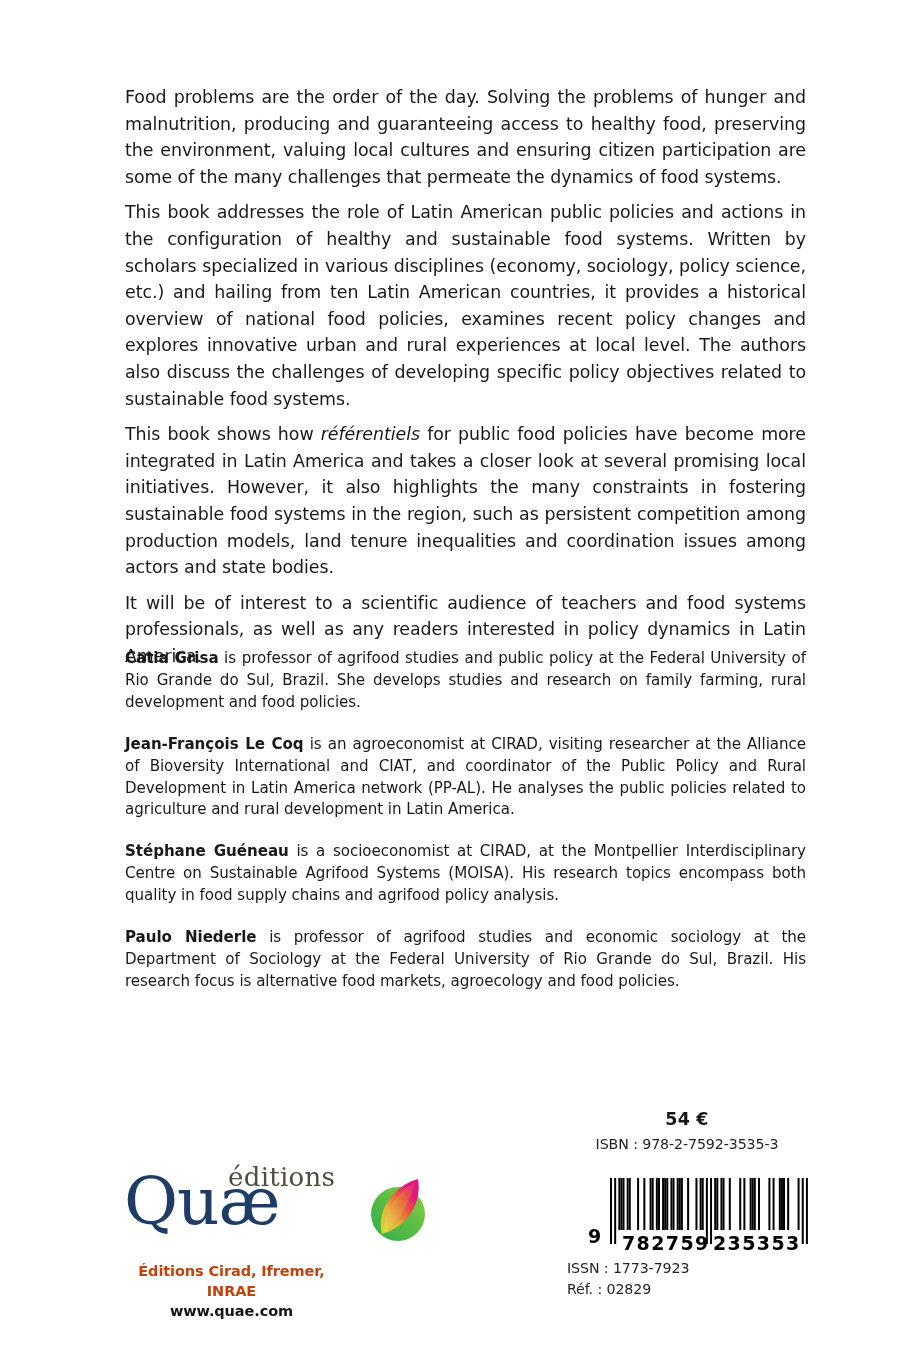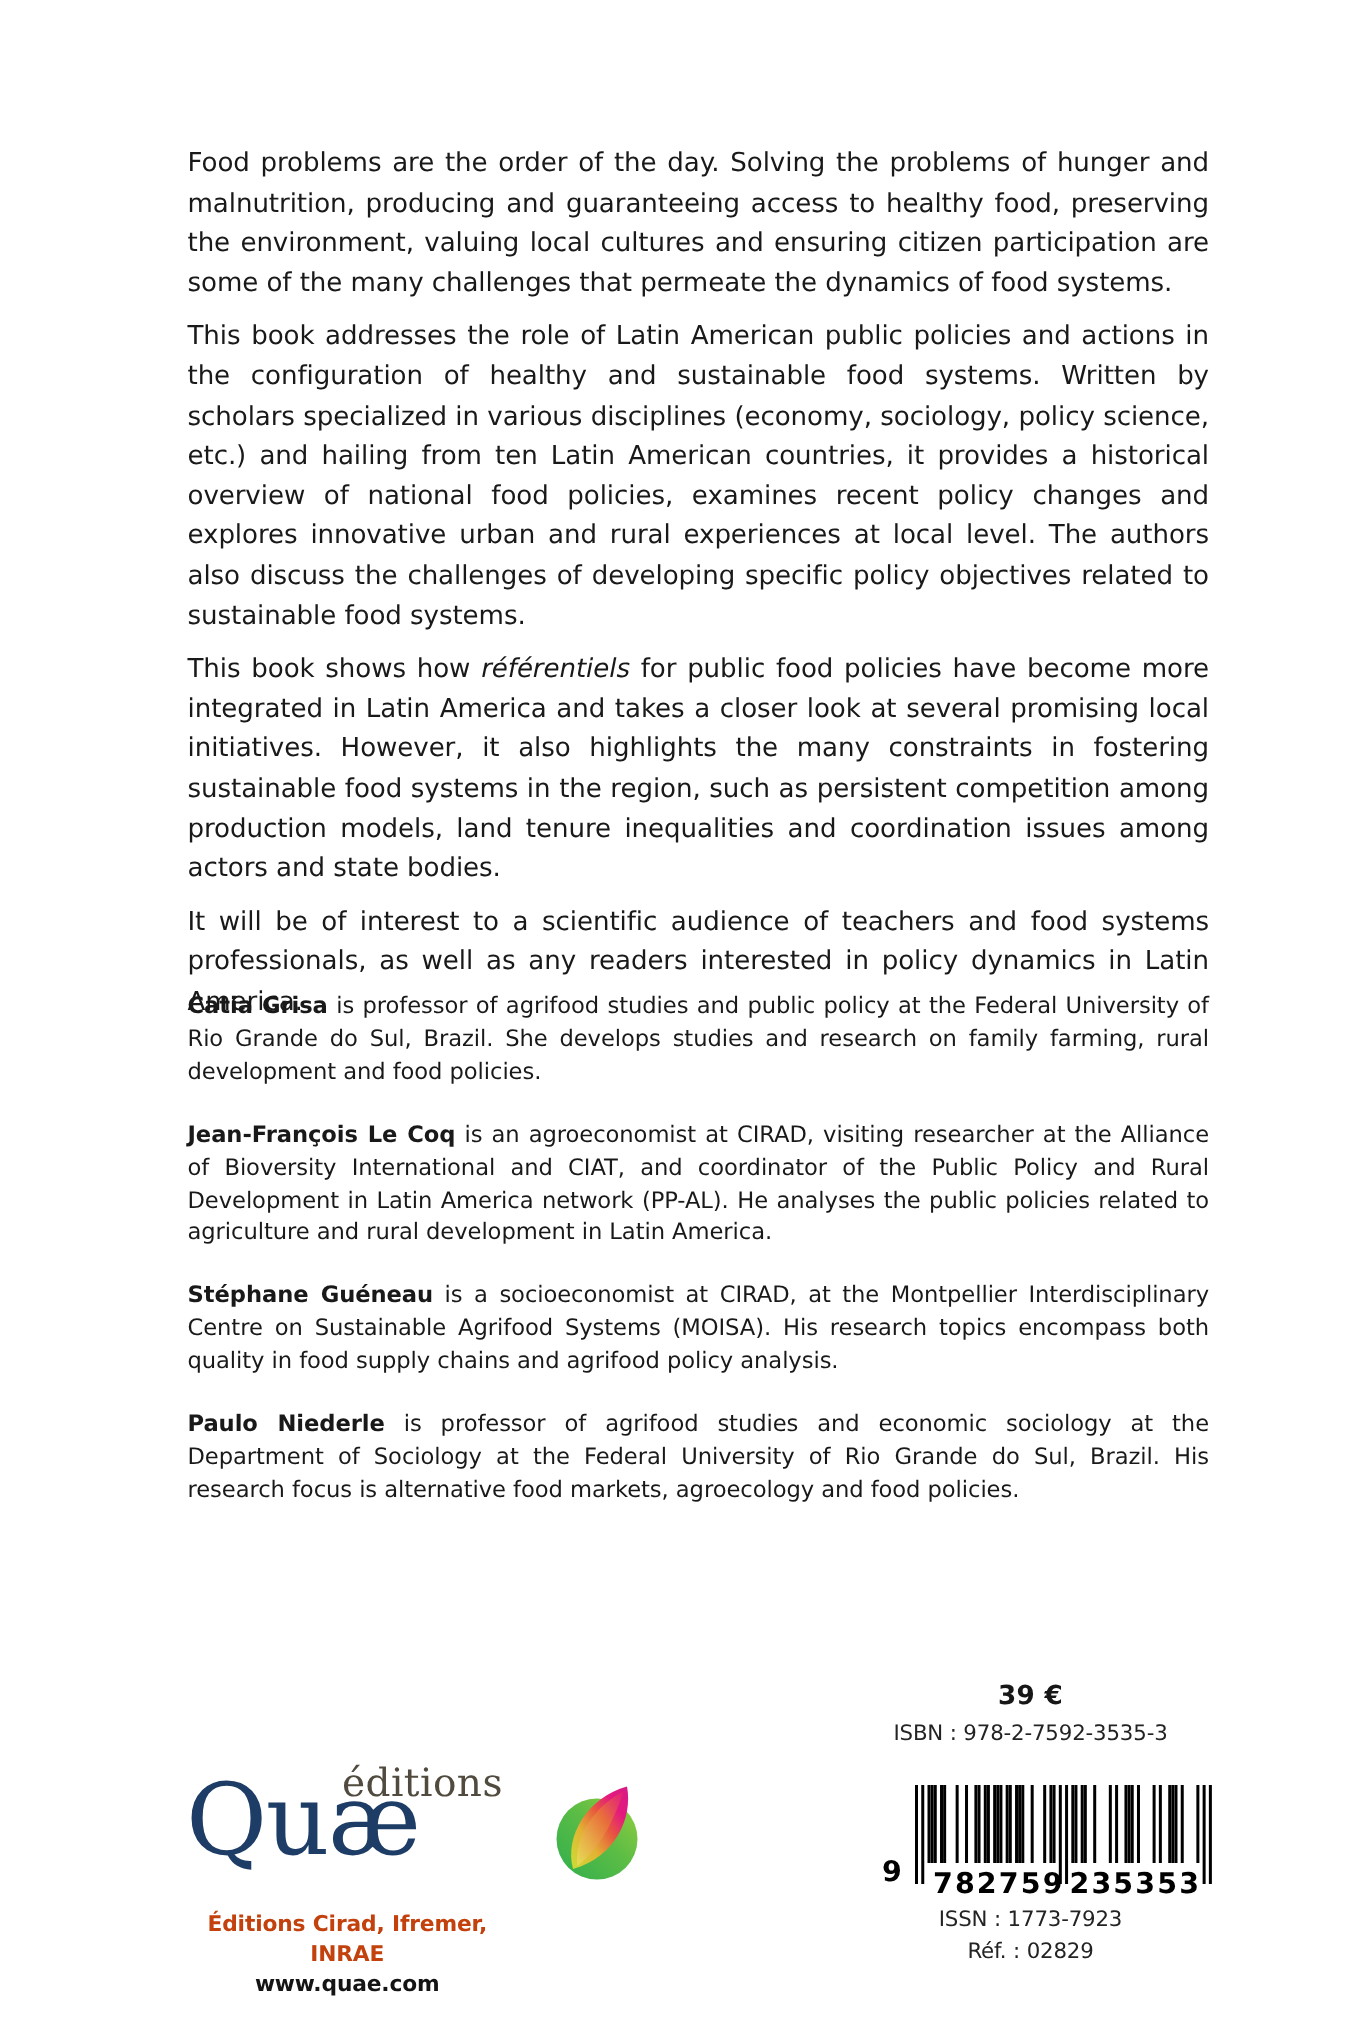--- a/index.html
+++ b/index.html
@@ -14,21 +14,20 @@
     position: relative;
     font-family: "DejaVu Sans", sans-serif;
     color: #1a1a1a;
     overflow: hidden;
   }
 
   .page {
     position: absolute;
     inset: 0;
     background: #ffffff;
-    margin-top: 12px;
   }
 
   
   .blurb {
     position: absolute;
     left: 125px;
     top: 84px;
     width: 681px;
   }
   .blurb p {
@@ -123,21 +122,20 @@
     height: 78px;
   }
   .bars svg { display: block; }
 
   
   .issn-block {
     position: absolute;
     left: 567px;
     top: 150px;
     width: 240px;
-    text-align: center;
   }
   .issn-block div {
     font-size: 14.2px;
     line-height: 20.5px;
     color: #232323;
     letter-spacing: -0.1px;
   }
 
   
   .quae-logo {
@@ -276,21 +274,21 @@
             </linearGradient>
           </defs>
           <circle cx="32" cy="38" r="27" fill="url(#cgGreen)"></circle>
           <path d="M16 58 C 10 36, 26 10, 52 3 C 56 24, 44 50, 16 58 Z" fill="url(#cgLeaf)"></path>
           <path d="M19 56 C 16 38, 30 16, 50 6 C 42 28, 34 44, 19 56 Z" fill="url(#cgHi)" opacity="0.85"></path>
         </svg>
       </div>
     </div>
 
     <div class="price-block">
-      <div class="price">39 €</div>
+      <div class="price">54 €</div>
       <div class="isbn">ISBN : 978-2-7592-3535-3</div>
     </div>
 
     <div class="barcode-wrap">
       <div class="barcode-digit-lead">9</div>
       <div class="bars">
         <svg viewBox="0 0 198 78" width="198" height="78" preserveAspectRatio="none" aria-hidden="true">
           <rect x="0" y="0" width="198" height="78" fill="#ffffff"></rect>
           <g fill="#000000" id="barGroup">
               <rect x="0.000" y="0" width="2.001" height="66"></rect>

